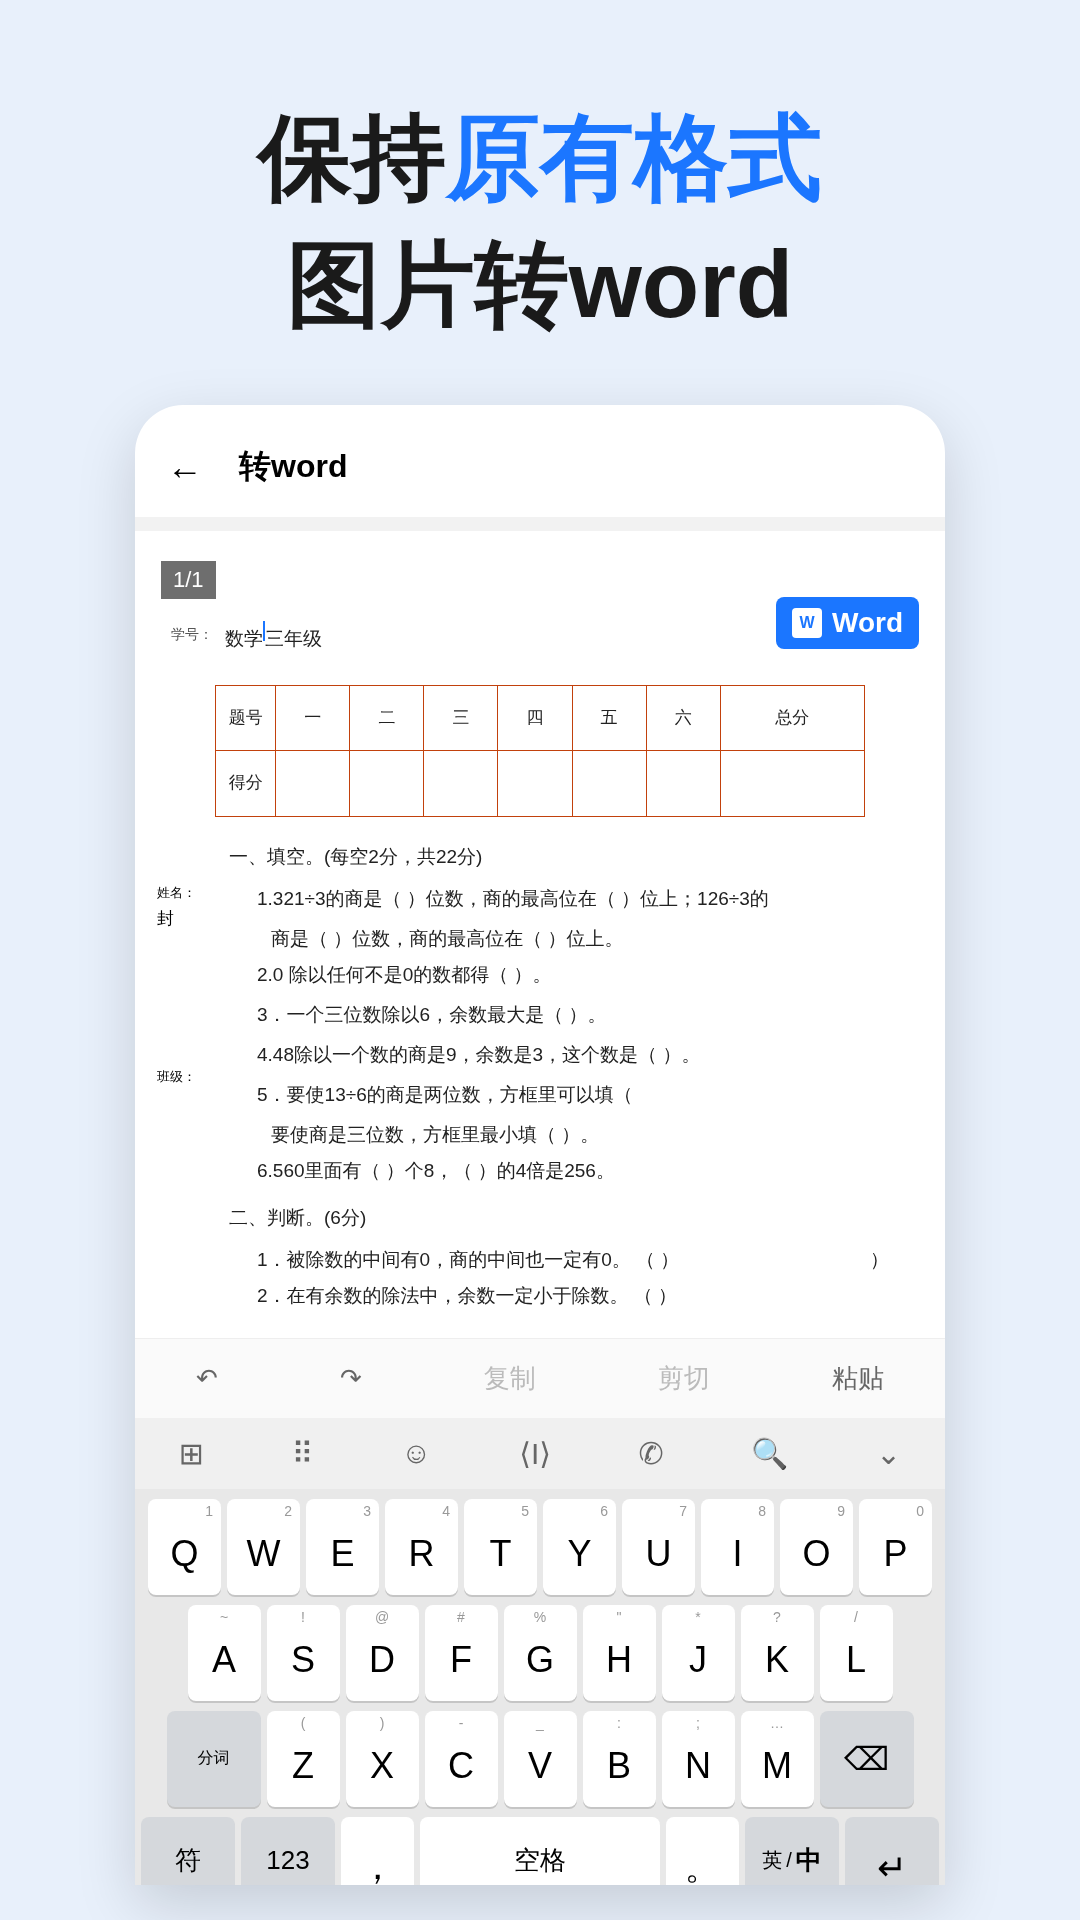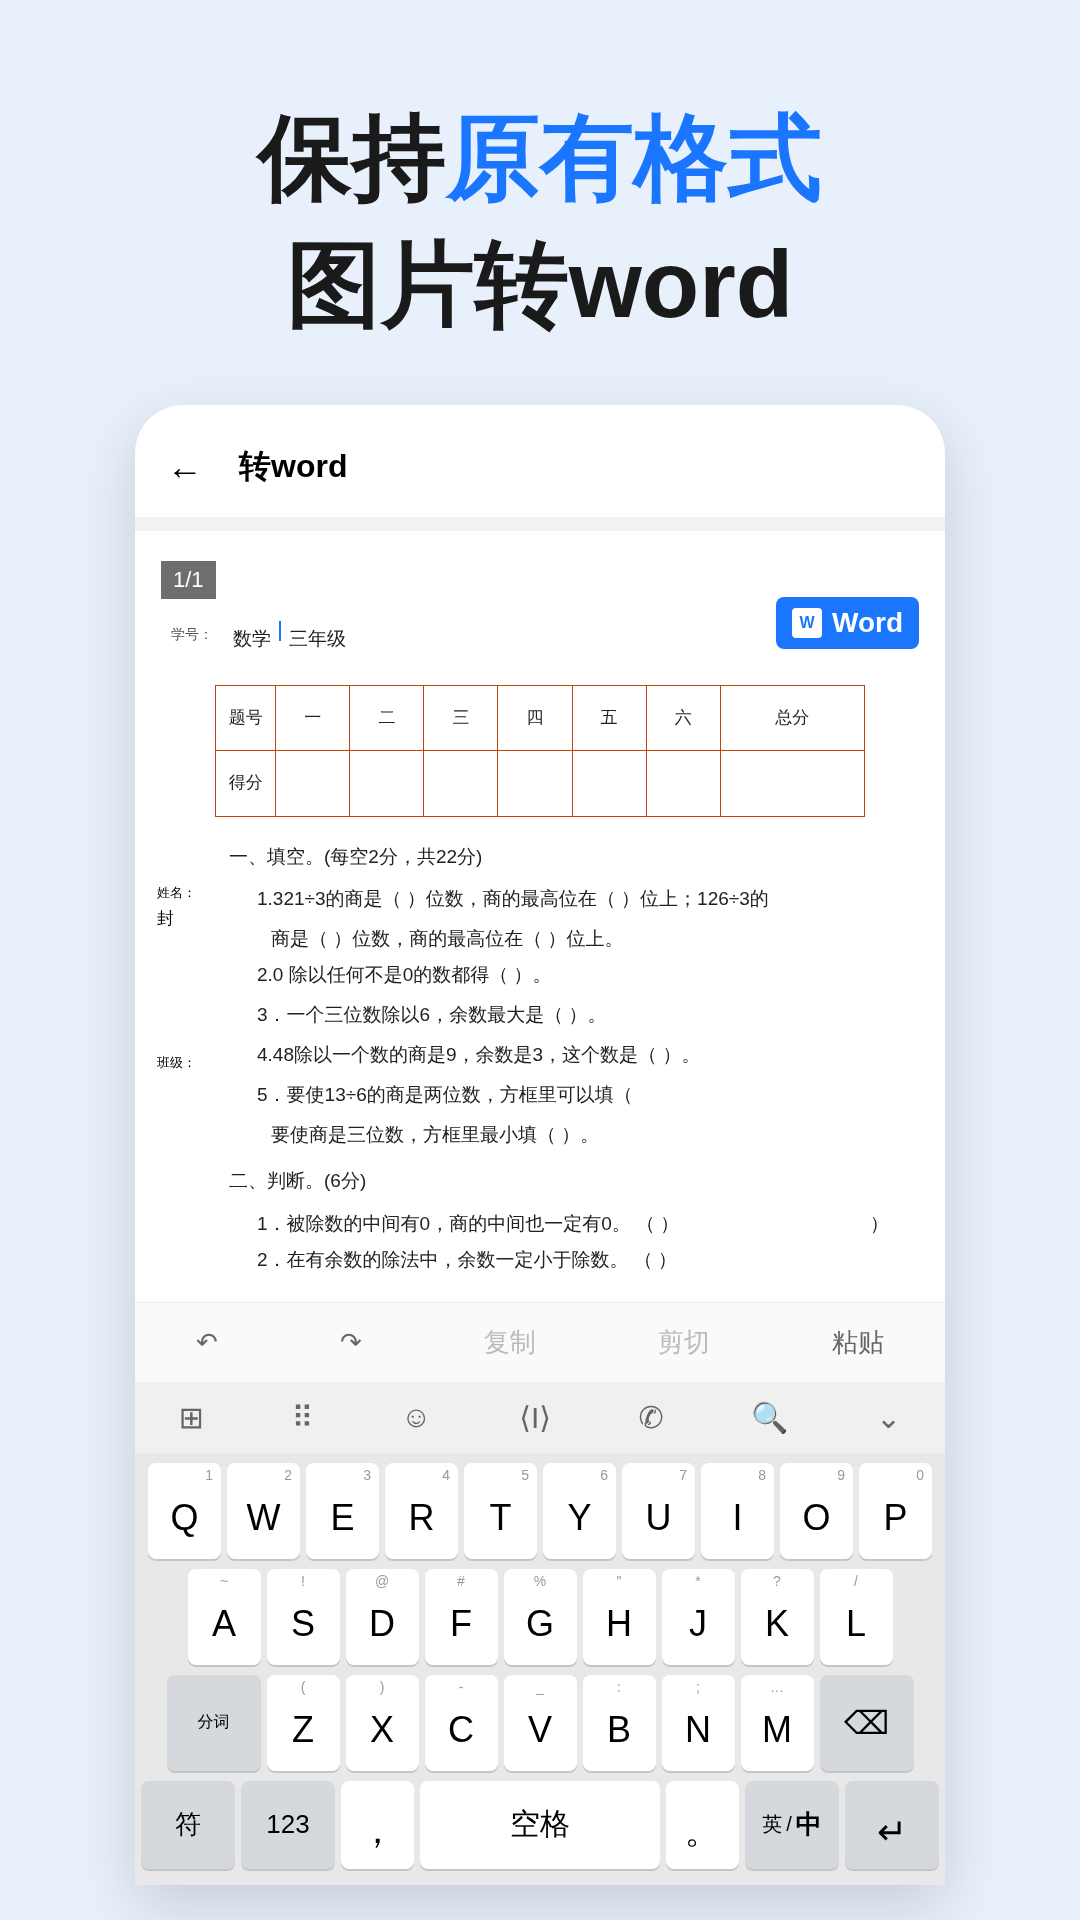--- a/index.html
+++ b/index.html
@@ -10,30 +10,30 @@
 .appbar{display:flex;align-items:center;padding:40px 32px 28px;gap:36px}
 .back-arrow{font-size:36px;font-weight:700}
 .appbar-title{font-size:32px;font-weight:700}
 .divider{height:14px;background:#f2f2f2}
 .doc-wrap{position:relative;padding:0 14px}
 .page-badge{position:absolute;left:26px;top:0;background:#6e6e6e;color:#fff;font-size:22px;padding:6px 12px;z-index:2}
 .word-btn{position:absolute;right:26px;top:36px;background:#1b76ff;color:#fff;font-size:28px;font-weight:600;padding:10px 16px;border-radius:8px;display:flex;align-items:center;gap:10px;z-index:2}
 .word-icon{display:inline-block;width:30px;height:30px;background:#fff;color:#1b76ff;font-size:16px;font-weight:900;border-radius:4px;display:flex;align-items:center;justify-content:center}
 .doc{background:#fff;margin-top:30px;padding:60px 22px 20px;font-size:19px;color:#222;line-height:1.9}
 .doc-title{text-align:center;font-size:22px;margin-bottom:8px}
-.doc-header{display:flex;gap:8px;margin-bottom:28px}
+.doc-header{display:flex;gap:0;margin-bottom:28px}
 .doc-header .lbl{font-size:14px;color:#555;margin-right:12px}
 .cursor{display:inline-block;width:2px;height:20px;background:#1b76ff;vertical-align:middle}
 table.score{border-collapse:collapse;width:88%;margin:0 auto 22px}
 table.score td{border:1px solid #c2410c;padding:16px 0;font-size:17px;text-align:center}
 table.score td:first-child{width:60px}
 .side{position:absolute;left:22px;font-size:13px;color:#000000}
 .side-name{top:320px}
 .side-feng{top:342px;font-size:17px}
-.side-class{top:490px}
+.side-class{top:504px}
 .sec-title{margin-left:58px;margin-top:10px;margin-bottom:6px}
 .q{margin-left:86px;margin-bottom:4px}
 .q-indent{margin-left:100px}
 .judge-row{display:flex;justify-content:space-between;margin-left:86px;margin-right:20px}
 .edit-toolbar{display:flex;justify-content:space-around;align-items:center;padding:22px 0;background:#fafafa;border-top:1px solid #eee}
 .edit-toolbar span{color:#666;font-size:26px}
 .edit-toolbar .disabled{color:#bbb}
 .ime-row{display:flex;justify-content:space-around;align-items:center;padding:18px 0;background:#f0f0f0}
 .ime-row span{color:#666;font-size:30px}
 .kbd{background:#e8e8e8;padding:10px 6px 16px}
@@ -46,21 +46,21 @@
 .k2{padding:0 36px}
 .k2 .key{width:73px;height:96px}
 .k3 .key{width:73px;height:96px}
 .k3 .wide{width:94px;background:#d5d8dc}
 .k3 .wide .ltr{font-size:16px;margin-top:0}
 .k4 .key{height:88px}
 .k4 .w1{width:94px;background:#d5d8dc}
 .k4 .w1 .ltr{font-size:26px;margin-top:0}
 .k4 .w2{width:73px}
 .k4 .space{flex:1;min-width:240px}
-.k4 .space .ltr{font-size:30px;margin-top:0}
+.k4 .space .ltr{font-size:26px;margin-top:0}
 .k4 .lang{width:94px;background:#d5d8dc;flex-direction:row;gap:4px}
 .k4 .lang span{font-size:20px}
 .k4 .lang .active{font-size:26px;font-weight:600}
 .k4 .enter{width:94px;background:#d5d8dc}
 .backspace-icon{font-size:32px}
 </style>
 </head>
 <body>
 
 <div class="headline">
@@ -120,20 +120,21 @@
       <div class="side side-class">班级：</div>
 
       <div class="sec-title">一、填空。(每空2分，共22分)</div>
       <div class="q">1.321÷3的商是（  ）位数，商的最高位在（ ）位上；126÷3的</div>
       <div class="q-indent">商是（  ）位数，商的最高位在（  ）位上。</div>
       <div class="q">2.0 除以任何不是0的数都得（  ）。</div>
       <div class="q">3．一个三位数除以6，余数最大是（  ）。</div>
       <div class="q">4.48除以一个数的商是9，余数是3，这个数是（  ）。</div>
       <div class="q">5．要使13÷6的商是两位数，方框里可以填（</div>
       <div class="q-indent">要使商是三位数，方框里最小填（  ）。</div>
+      <div class="q">6.560里面有（   ）个8，（  ）的4倍是256。</div>
       <div class="sec-title">二、判断。(6分)</div>
       <div class="judge-row">
           <span>1．被除数的中间有0，商的中间也一定有0。   （    ）</span>
           <span>）</span>
         </div>
       <div class="q">2．在有余数的除法中，余数一定小于除数。   （    ）</div>
     </div>
   </div>
 
   <div class="edit-toolbar">

